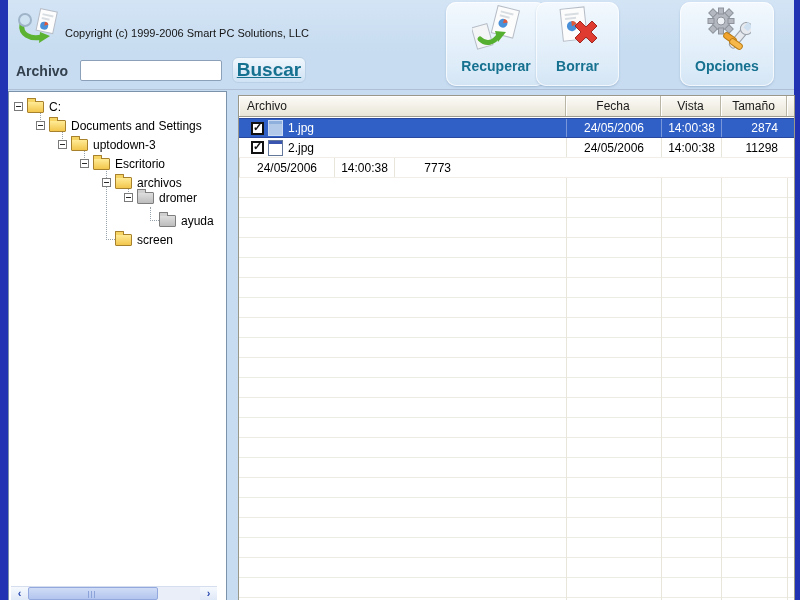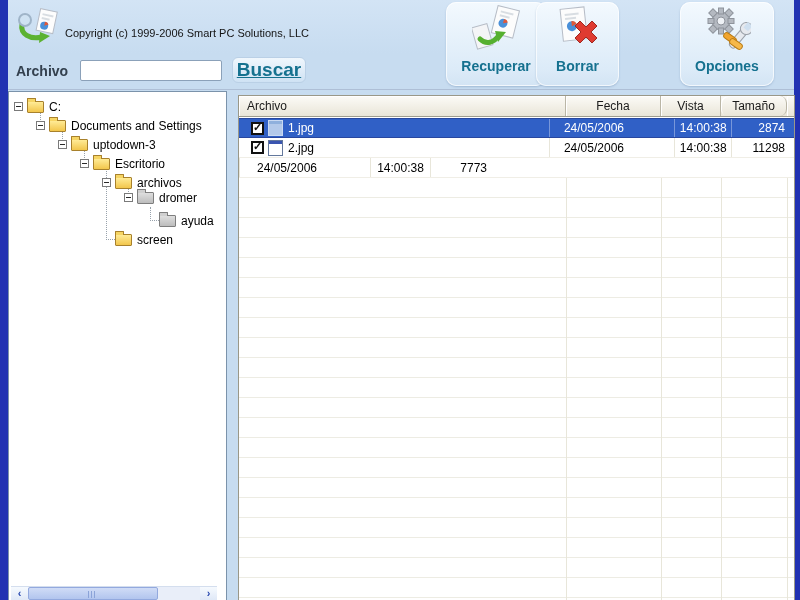--- a/index.html
+++ b/index.html
@@ -71,35 +71,35 @@
 
   
   .table-panel { position:absolute; left:230px; top:95px; width:557px; bottom:0;
                  background:#fff; border:1px solid #9a9888; border-bottom:none; }
   .thead { display:flex; height:21px; background:linear-gradient(180deg,#fcfbf7,#e9e5d8);
            border-bottom:1px solid #9e9c8e; font-size:12px; color:#1a1a1a; }
   .th { display:flex; align-items:center; border-right:1px solid #bab6a6; box-shadow:inset 1px 1px 0 #fff; cursor:pointer; }
   .th-file { width:327px; padding-left:8px; }
   .th-date { width:95px; justify-content:center; }
   .th-time { width:60px; justify-content:center; }
-  .th-size { width:66px; justify-content:center;border-radius:7px; }
+  .th-size { width:66px; justify-content:center; }
   .th-stub { flex:1; border-right:none; }
 
   .tbody { position:absolute; left:0; top:22px; right:0; bottom:0;
            background:repeating-linear-gradient(180deg,#ffffff 0 19px,#edece3 19px 20px); }
   .vgrid { position:absolute; top:0; bottom:0; width:1px; background:#e8e6da; }
 
   .frow { position:relative; display:flex; height:20px; background:#fff; border-bottom:1px solid #f0eee6;
           font-size:12px; color:#000; align-items:center; cursor:pointer; }
   .frow.selected { background:#3060c6; color:#fff; border-top:1px solid #28479f; border-bottom:1px solid #28479f; }
   .c-file { width:327px; display:flex; align-items:center; padding-left:12px; height:100%; }
   .c-date { width:95px; text-align:center; height:100%; display:flex; align-items:center; justify-content:center;
             border-left:1px solid #e8e6da; }
   .c-time { width:60px; text-align:center; height:100%; display:flex; align-items:center; justify-content:center;
-            border-left:1px solid #e8e6da;margin-left:36px; }
+            border-left:1px solid #e8e6da; }
   .c-size { width:66px; height:100%; display:flex; align-items:center; justify-content:flex-end; padding-right:9px;
             border-left:1px solid #e8e6da; }
   .frow.selected .c-date, .frow.selected .c-time, .frow.selected .c-size { border-left:1px solid rgba(255,255,255,.35); }
 
   .cbx { width:13px; height:13px; background:#fff; border:2px solid #111; position:relative; flex:0 0 13px; }
   .cbx::after { content:"✓"; position:absolute; left:0px; top:-3px; font-size:11px; font-weight:bold; color:#111; }
   .ficon { width:15px; height:16px; margin-left:4px; background:#fff; border:1px solid #64789c; position:relative; flex:0 0 15px; }
   .ficon::before { content:""; position:absolute; left:0; top:0; right:0; height:3px; background:#3a55b0; }
   .frow.selected .ficon { background:#b3c9ea; border-color:#c9d9f2; }
   .frow.selected .ficon::before { background:#8fb0dd; }

